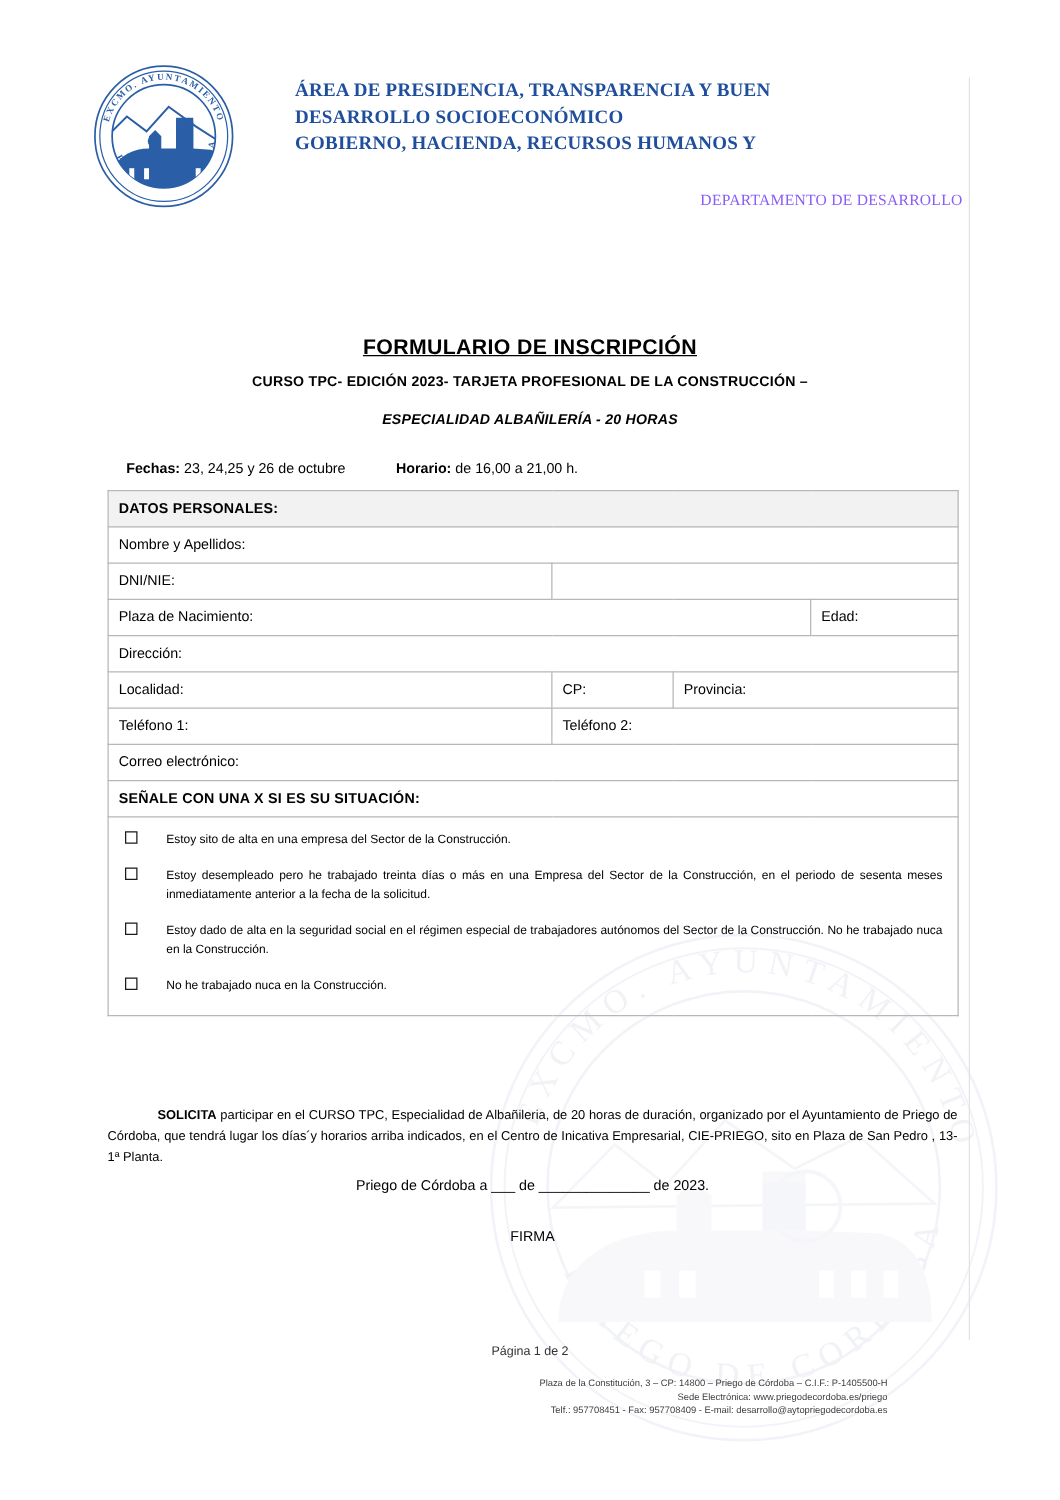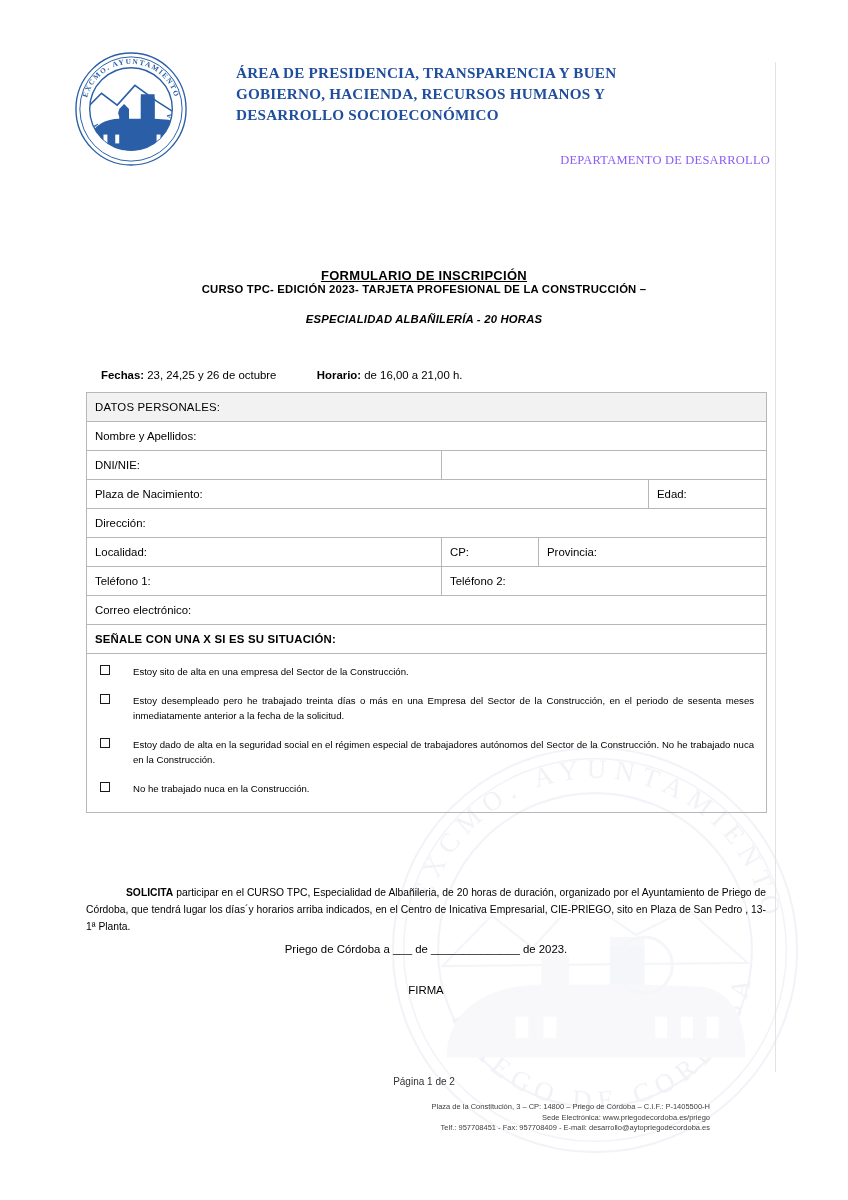--- a/index.html
+++ b/index.html
@@ -89,24 +89,25 @@
   
   .doc-title-block {
     position: absolute;
     left: 84px;
     top: 268px;
     width: 680px;
     z-index: 2;
     text-align: center;
   }
   .title-main {
-    font-size: 13px;
+    font-size: 17px;
     font-weight: bold;
     text-decoration: underline;
     letter-spacing: 0.3px;
+    margin-bottom: 12px;
   }
   .title-sub1 {
     font-size: 11.3px;
     font-weight: bold;
     letter-spacing: 0.2px;
     margin-bottom: 18px;
   }
   .title-sub2 {
     font-size: 11.3px;
     font-weight: bold;
@@ -142,21 +143,21 @@
   .form-table td {
     border: 1px solid #b7b7b7;
     font-size: 11.4px;
     padding: 6px 7px 6px 8px;
     vertical-align: middle;
     height: 16px;
     background: transparent;
   }
   .hdr-cell {
     background: #f2f2f2 !important;
-    font-weight: normal;
+    font-weight: bold;
     letter-spacing: 0.2px;
   }
   .bold-cell { font-weight: bold; letter-spacing: 0.2px; }
 
   
   .chk-block-cell {
     padding: 10px 12px 16px 8px !important;
     height: 212px;
     vertical-align: top;
   }
@@ -294,22 +295,22 @@
         <circle cx="52" cy="64" r="5" fill="#2a5fa8"></circle>
         <rect x="32" y="86" width="4" height="9" fill="#ffffff"></rect>
         <rect x="44" y="86" width="4" height="9" fill="#ffffff"></rect>
         <rect x="86" y="86" width="4" height="9" fill="#ffffff"></rect>
         <rect x="95" y="86" width="4" height="9" fill="#ffffff"></rect>
       </g>
     </svg>
 
     <div class="org-title">
       <div>ÁREA DE PRESIDENCIA, TRANSPARENCIA Y BUEN</div>
+      <div>DESARROLLO SOCIOECONÓMICO</div>
       <div>GOBIERNO, HACIENDA, RECURSOS HUMANOS Y</div>
-      <div>DESARROLLO SOCIOECONÓMICO</div>
     </div>
 
     <div class="dept-line">DEPARTAMENTO DE DESARROLLO</div>
   </div>
 
   <div class="doc-title-block">
     <div class="title-main">FORMULARIO DE INSCRIPCIÓN</div>
     <div class="title-sub1">CURSO TPC- EDICIÓN 2023- TARJETA PROFESIONAL DE LA CONSTRUCCIÓN  –</div>
     <div class="title-sub2">ESPECIALIDAD ALBAÑILERÍA -  20 HORAS</div>
   </div>

